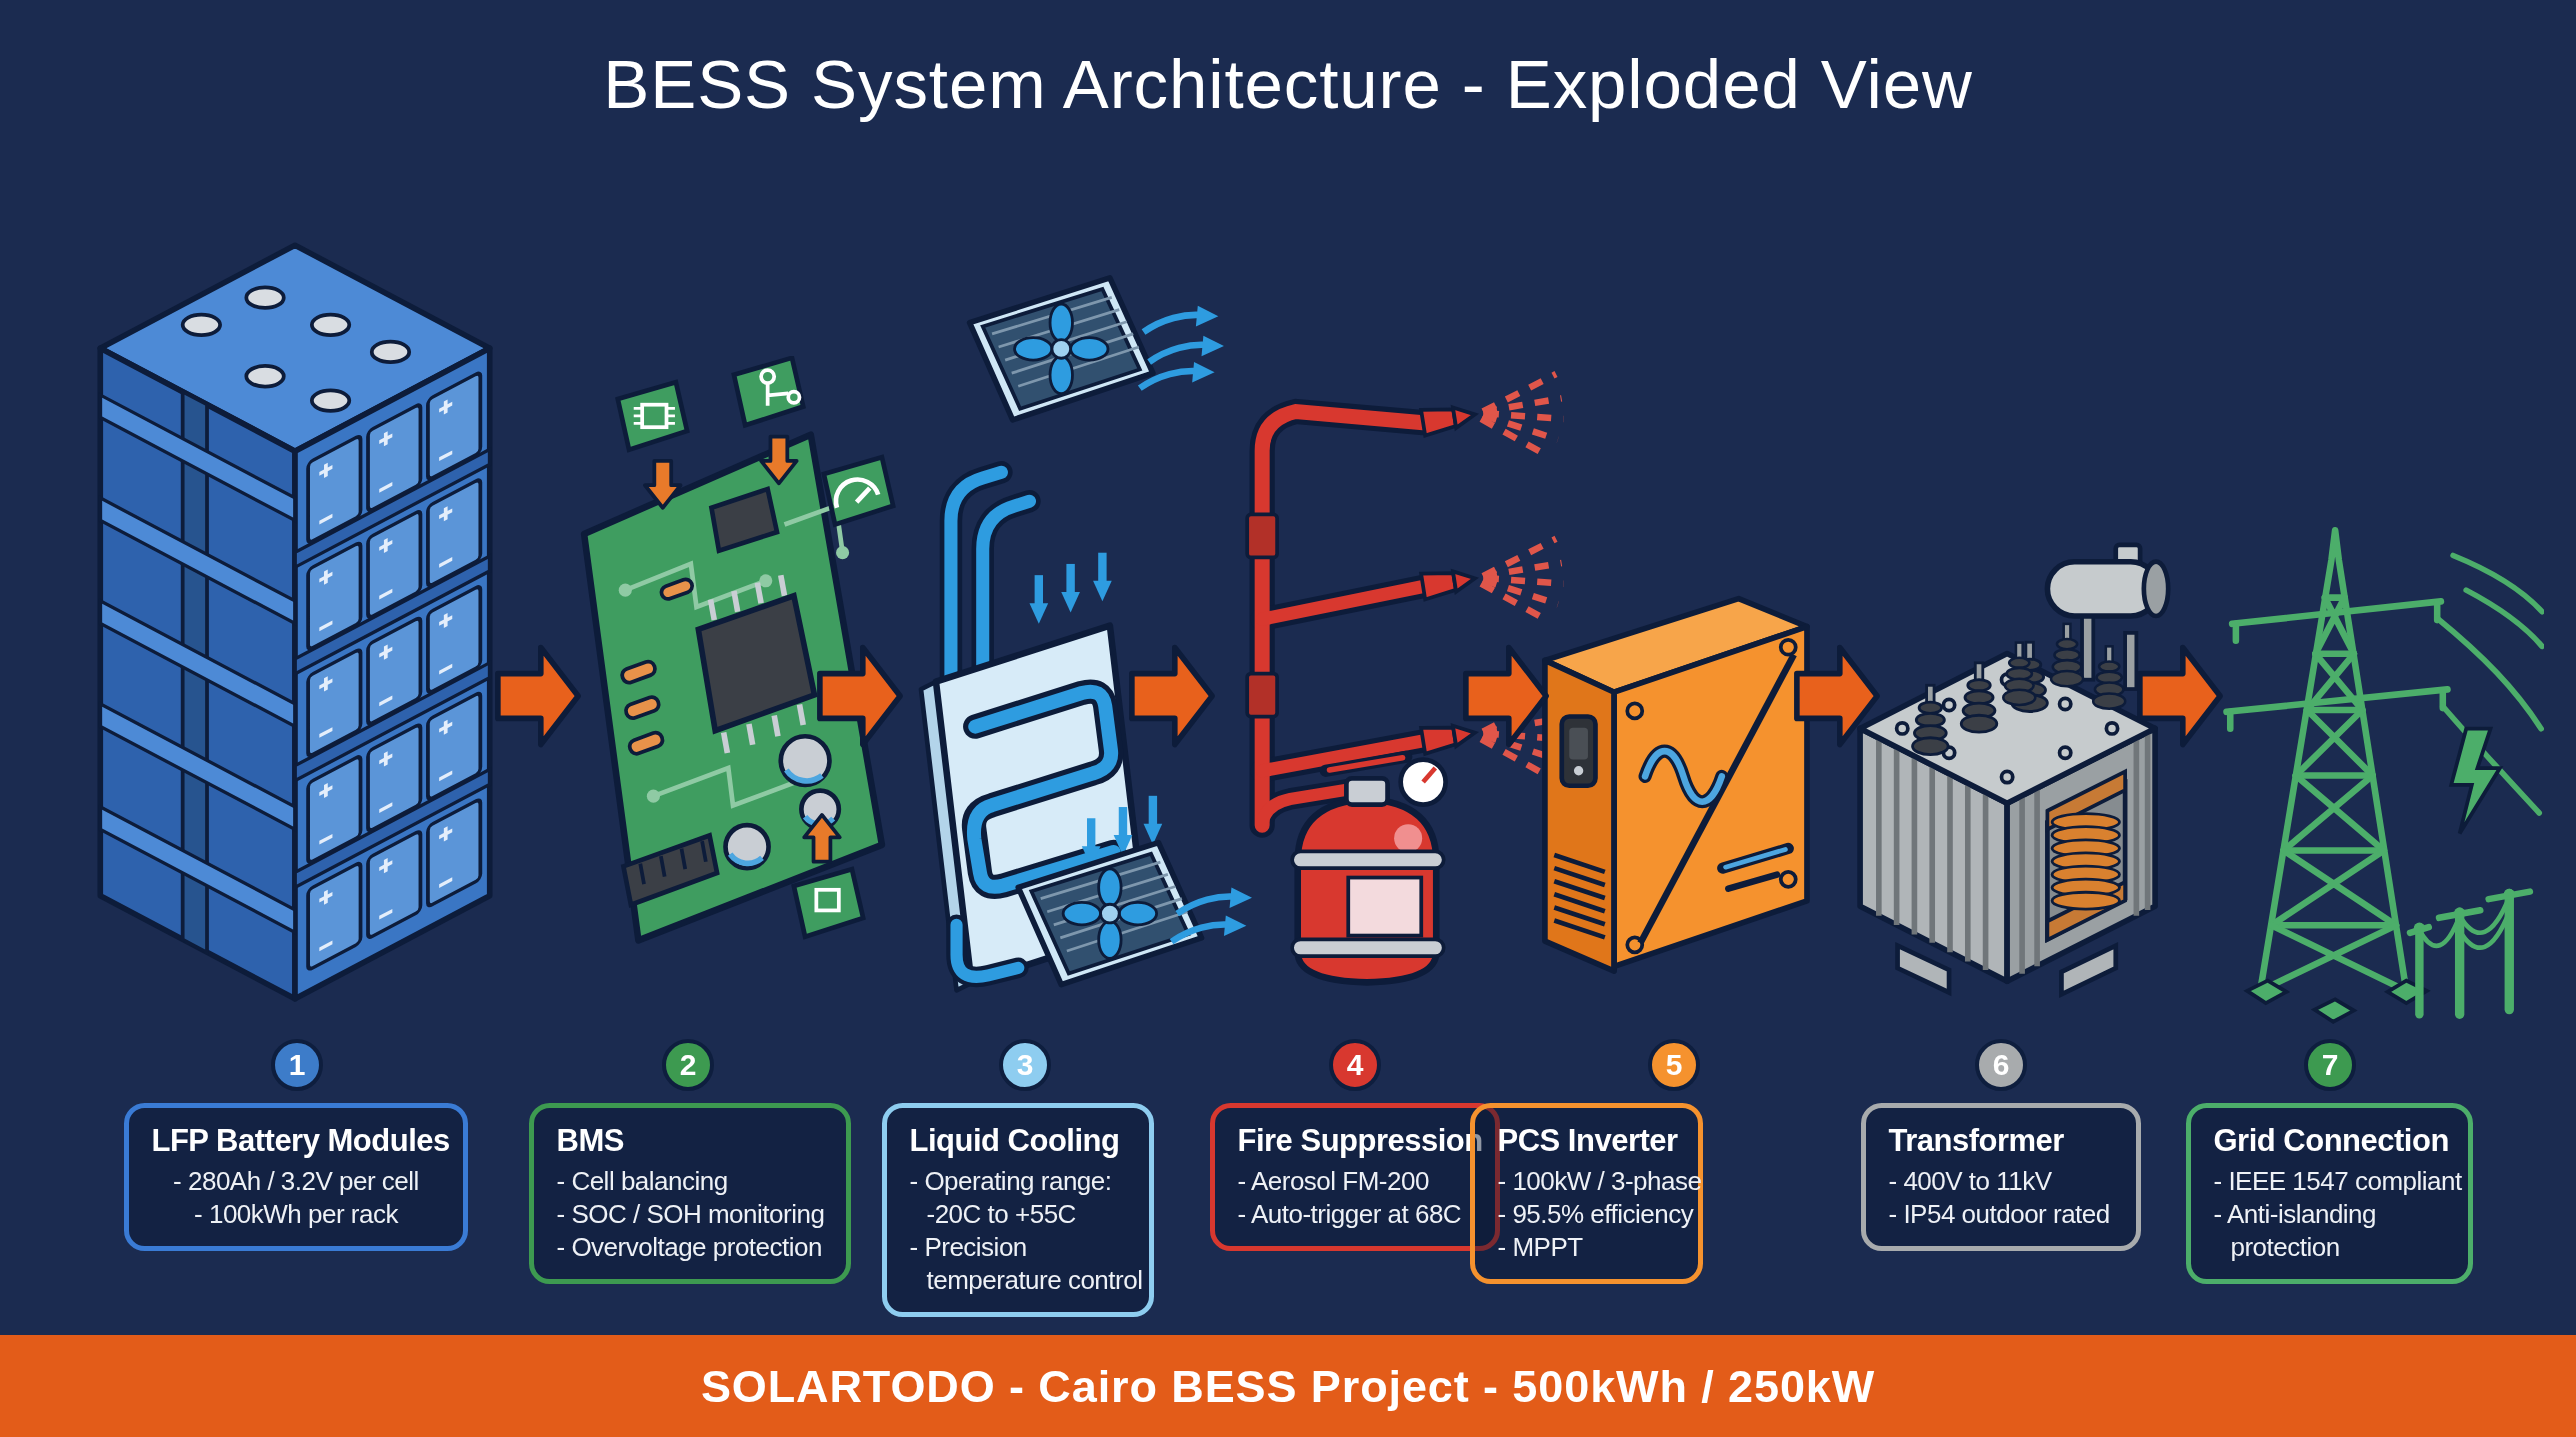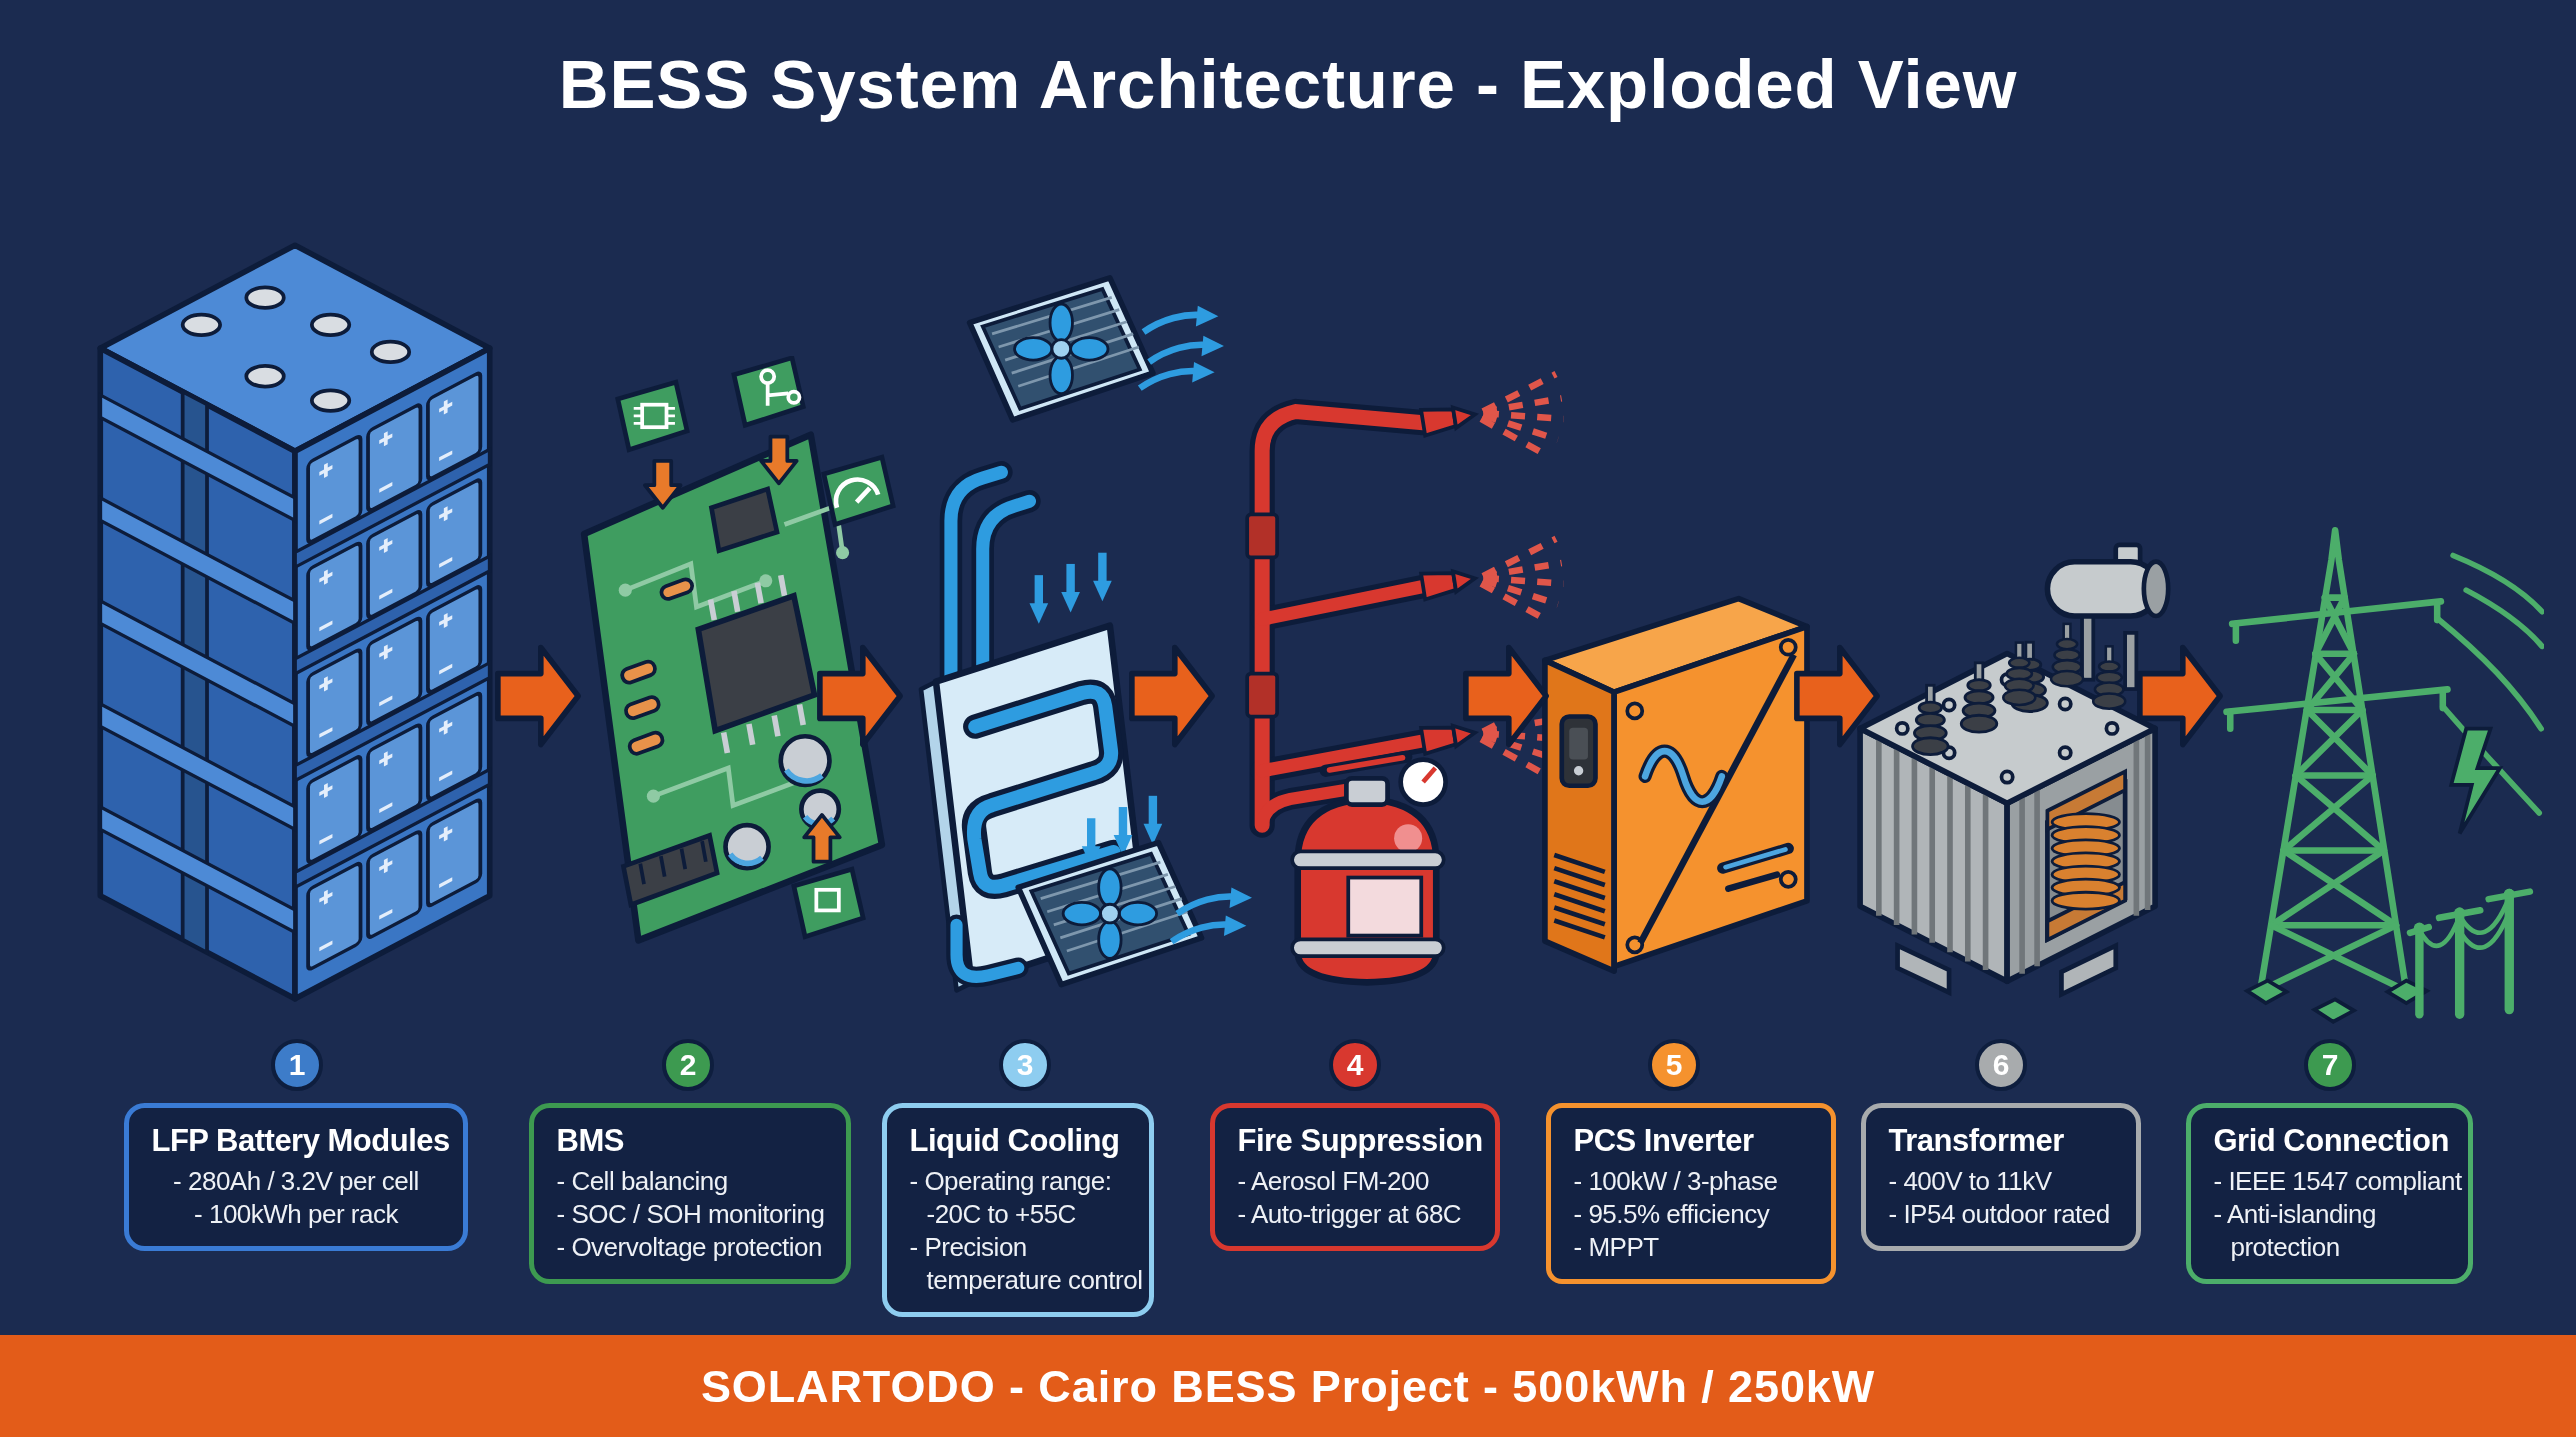--- a/index.html
+++ b/index.html
@@ -4,21 +4,21 @@
 <style>
   * { box-sizing: border-box; }
   html, body { margin: 0; padding: 0; }
   body {
     width: 2576px; height: 1438px; position: relative; overflow: hidden;
     background: #1b2b50;
     font-family: "Liberation Sans", sans-serif;
   }
   .page-title {
     position: absolute; top: 45px; left: 0; width: 100%;
-    text-align: center; color: #ffffff; font-size: 69px; font-weight: 700;
+    text-align: center; color: #ffffff; font-size: 69px; font-weight: 400;
     letter-spacing: 0.9px; margin: 0;
   }
   .illus { position: absolute; }
   .flow-arrow { position: absolute; top: 640px; }
   .badge {
     position: absolute; top: 1039px; width: 52px; height: 52px;
     border-radius: 50%; border: 4.7px solid #0e1e3e;
     color: #ffffff; font-size: 30px; font-weight: 700;
     display: flex; align-items: center; justify-content: center;
   }
@@ -525,21 +525,21 @@
   <div class="line">- Precision</div>
   <div class="line indent">temperature control</div>
 </div>
 
 <div class="infobox c4" style="left:1210px; width:290px;">
   <h3>Fire Suppression</h3>
   <div class="line">- Aerosol FM-200</div>
   <div class="line">- Auto-trigger at 68C</div>
 </div>
 
-<div class="infobox c5" style="left:1546px; width:290px;border-radius:16px;">
+<div class="infobox c5" style="left:1470px; width:233px;">
   <h3>PCS Inverter</h3>
   <div class="line">- 100kW / 3-phase</div>
   <div class="line">- 95.5% efficiency</div>
   <div class="line">- MPPT</div>
 </div>
 
 <div class="infobox c6" style="left:1861px; width:280px;">
   <h3>Transformer</h3>
   <div class="line">- 400V to 11kV</div>
   <div class="line">- IP54 outdoor rated</div>

